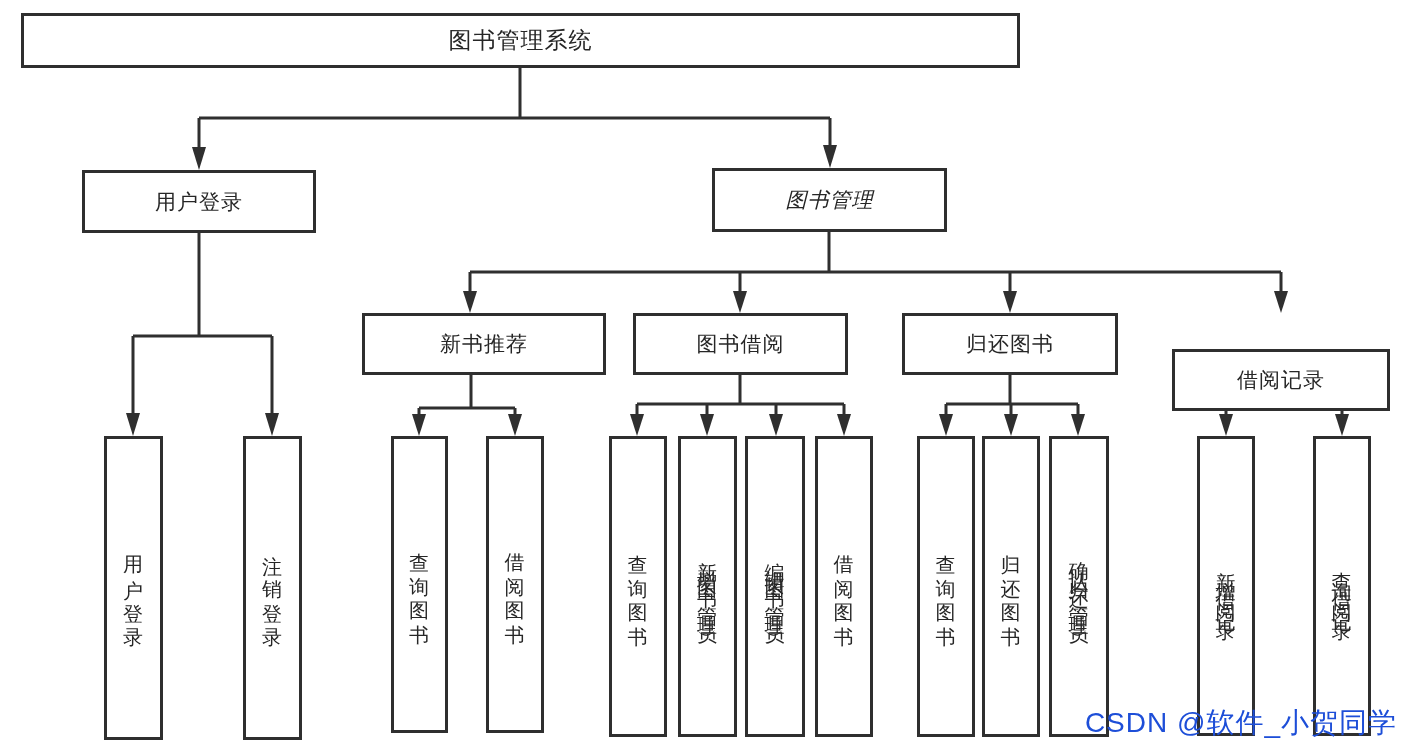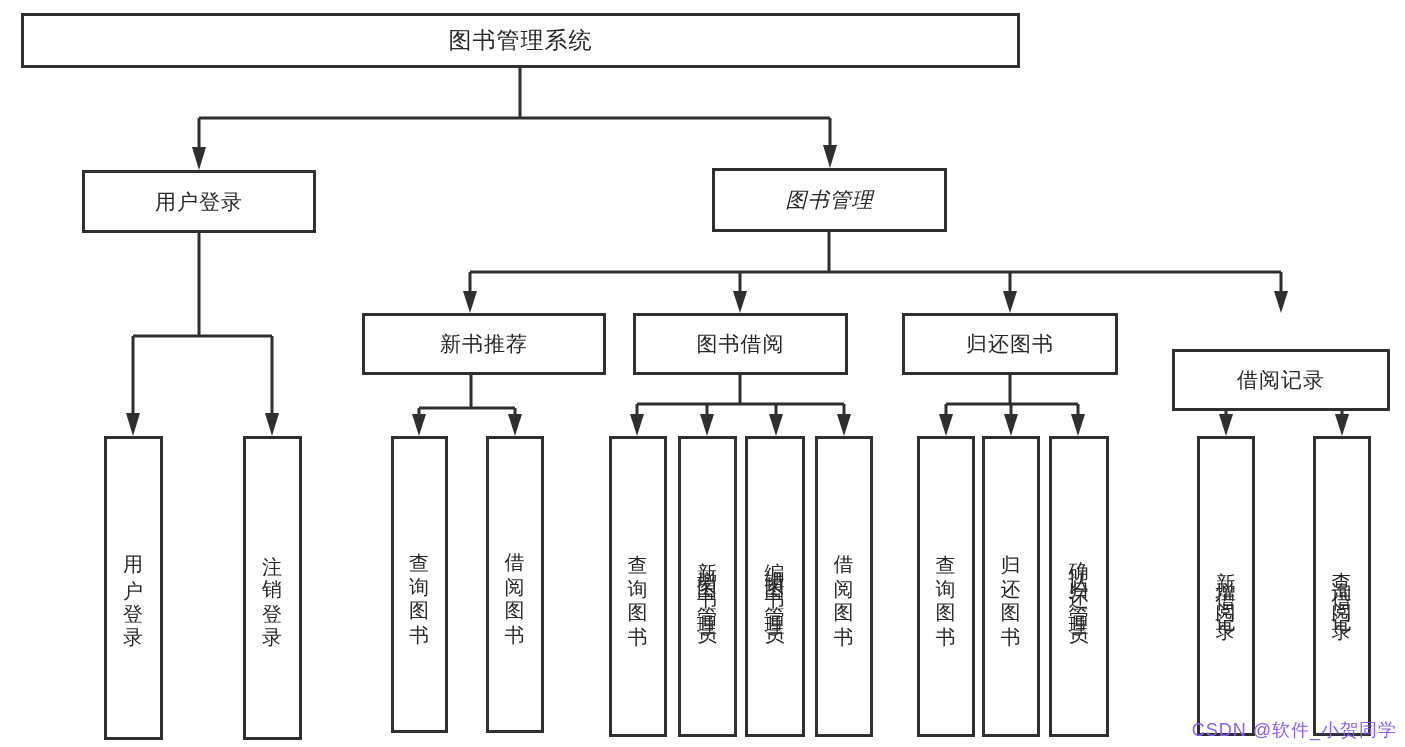--- a/index.html
+++ b/index.html
@@ -47,22 +47,22 @@
   #n-bb-borrow{left:815px;top:436px;width:58px;height:301px;}
   #n-cb-query{left:917px;top:436px;width:58px;height:301px;}
   #n-cb-return{left:982px;top:436px;width:58px;height:301px;}
   #n-cb-confirm{left:1049px;top:436px;width:60px;height:301px;}
   #n-br-add{left:1197px;top:436px;width:58px;height:300px;}
   #n-br-query{left:1313px;top:436px;width:58px;height:300px;}
   #watermark{
     position:absolute;
     right:8px;
     bottom:5px;
-    font-size:18px;
-    color:#8b5cf6;
+    font-size:28px;
+    color:#1d4ed8;
     letter-spacing:1px;
     z-index:5;
     white-space:nowrap;
   }
 </style>
 </head>
 <body>
 
 <div id="canvas">
 

